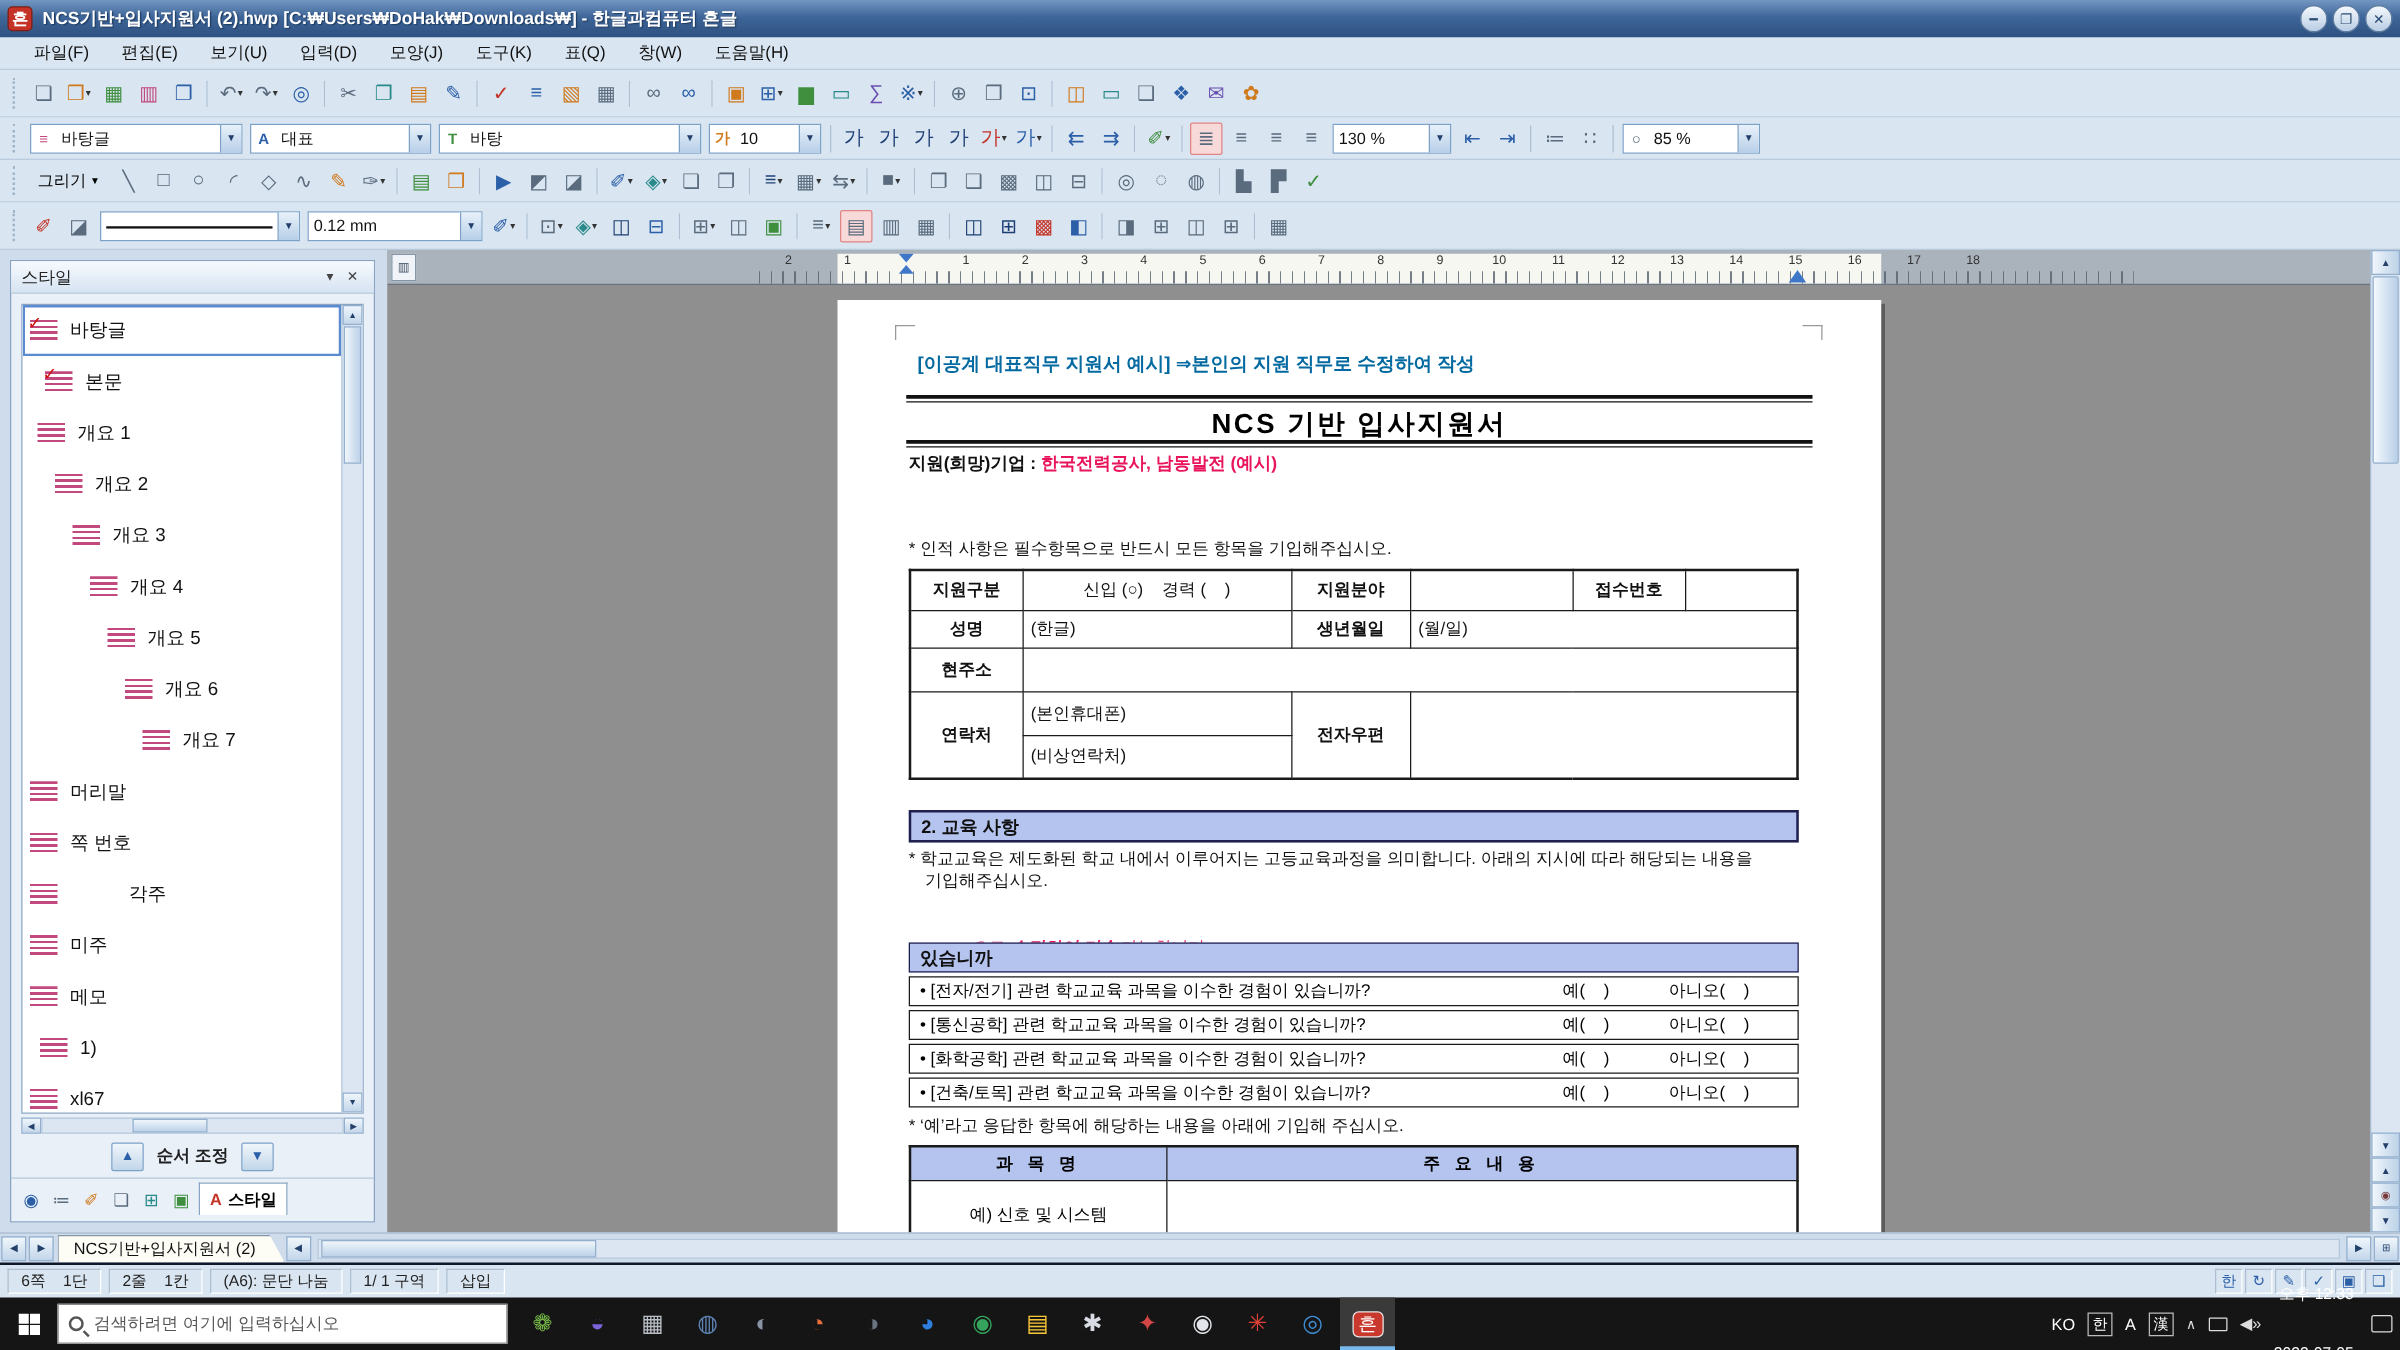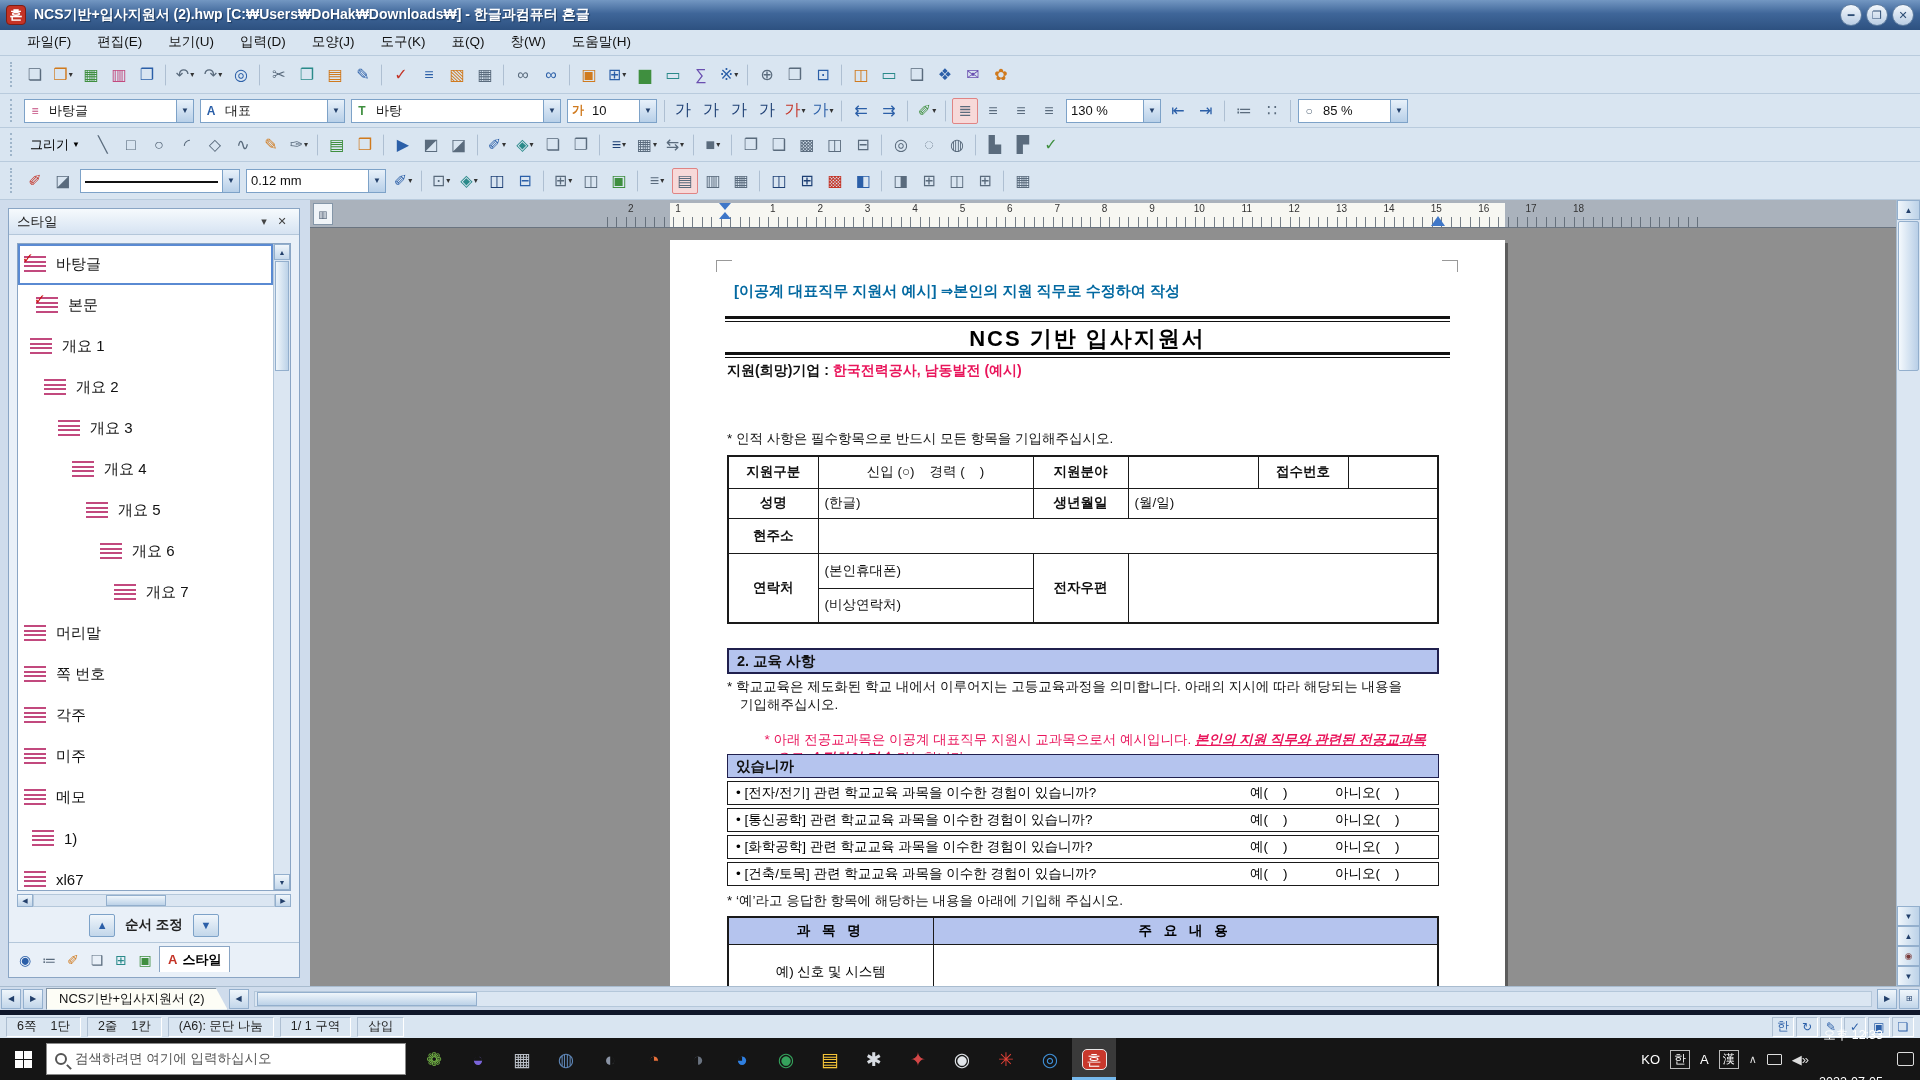--- a/index.html
+++ b/index.html
@@ -146,21 +146,21 @@
   .tr-btn { width:20px; height:20px; margin:0 1px; background:linear-gradient(#f0f6fb,#c2d6ea);
     border:1px solid #93afcd; font-size:8px; color:#23406b; display:flex; align-items:center; justify-content:center; }
   .doc-tab { height:22px; margin-left:2px; background:#fdfdf6; border:1px solid #8496a8; border-bottom:none;
     padding:0 22px 0 12px; display:flex; align-items:center; font-size:13px; color:#111;
     clip-path:polygon(0 0, calc(100% - 12px) 0, 100% 100%, 0 100%); }
   .hs-track { flex:1; height:16px; margin:0 4px; background:#dbe6f2; border:1px solid #b4c7da; position:relative; }
   .hs-thumb { position:absolute; left:2px; width:220px; top:0; bottom:0; background:linear-gradient(#f0f6fb,#bcd2e8); border:1px solid #93afcd; }
 
   
   .statusbar { position:absolute; left:0; right:0; top:1010px; height:28px; background:#d9e5f1;
-    border-top:5px solid #0f172a; display:flex; align-items:center; font-size:12.5px; color:#222; padding:0 6px; }
+    border-top:2px solid #0f172a; display:flex; align-items:center; font-size:12.5px; color:#222; padding:0 6px; }
   .st-seg { display:flex; align-items:center; gap:14px; padding:2px 10px; height:20px;
     border:1px solid; border-color:#aebfd2 #fff #fff #aebfd2; margin-right:6px; white-space:pre; }
   .st-fill { flex:1; }
   .st-ic { width:22px; height:20px; display:flex; align-items:center; justify-content:center; font-size:12px; color:#2b5fa8;
     border:1px solid; border-color:#aebfd2 #fff #fff #aebfd2; margin-left:2px; }
 
   
   .taskbar { position:absolute; left:0; right:0; top:1038px; height:42px; background:#151515;
     display:flex; align-items:center; color:#fff; }
   .start { width:46px; height:42px; display:flex; align-items:center; justify-content:center; }
@@ -641,21 +641,21 @@
             </div>
 
             <div class="sitem">
               <div class="swrap" style="padding-left: 2px;">
                 <span class="sicon"></span>
                 <span class="slabel">쪽 번호</span>
               </div>
             </div>
 
             <div class="sitem">
-              <div class="swrap" style="padding-left: 2px;">
+              <div class="swrap" style="padding-left: 2px; gap: 47px;">
                 <span class="sicon"></span>
                 <span class="slabel">각주</span>
               </div>
             </div>
 
             <div class="sitem">
               <div class="swrap" style="padding-left: 2px;">
                 <span class="sicon"></span>
                 <span class="slabel">미주</span>
               </div>
@@ -801,23 +801,20 @@
           </tr>
           <tr style="height:35px">
             <td>(비상연락처)</td>
           </tr>
         </tbody>
           </table>
 
         <div class="secbar" style="top:408px;height:26px">2. 교육 사항</div>
         <div class="docnote" style="top:438px">* 학교교육은 제도화된 학교 내에서 이루어지는 고등교육과정을 의미합니다. 아래의 지시에 따라 해당되는 내용을</div>
         <div class="docnote" style="top:456px;left:70px">기입해주십시오.</div>
-        <div class="docnote rn1" style="top: 476px; color: rgb(233, 21, 91);">
-          <span>* 아래 전공교과목은 이공계 대표직무 지원시 교과목으로서 예시입니다. </span><span class="udl" style="text-decoration: underline; font-style: italic; font-weight: bold;">본인의 지원 직무와 관련된 전공교과목</span>
-        </div>
         <div class="docnote rn1" style="top: 494px; left: 70px; color: rgb(233, 21, 91);">
           <span>으로 </span><span class="udl" style="text-decoration: underline; font-style: italic; font-weight: bold;">수정하여 기술</span><span> 가능합니다.</span>
         </div>
 
         <div class="secbar" style="top:514px;height:24px;border-width:1.5px">있습니까</div>
 
         <div id="qrows">
 
             <div class="qrow" style="top: 541px;">
               <span class="qtext">• [전자/전기] 관련 학교교육 과목을 이수한 경험이 있습니까?</span>

